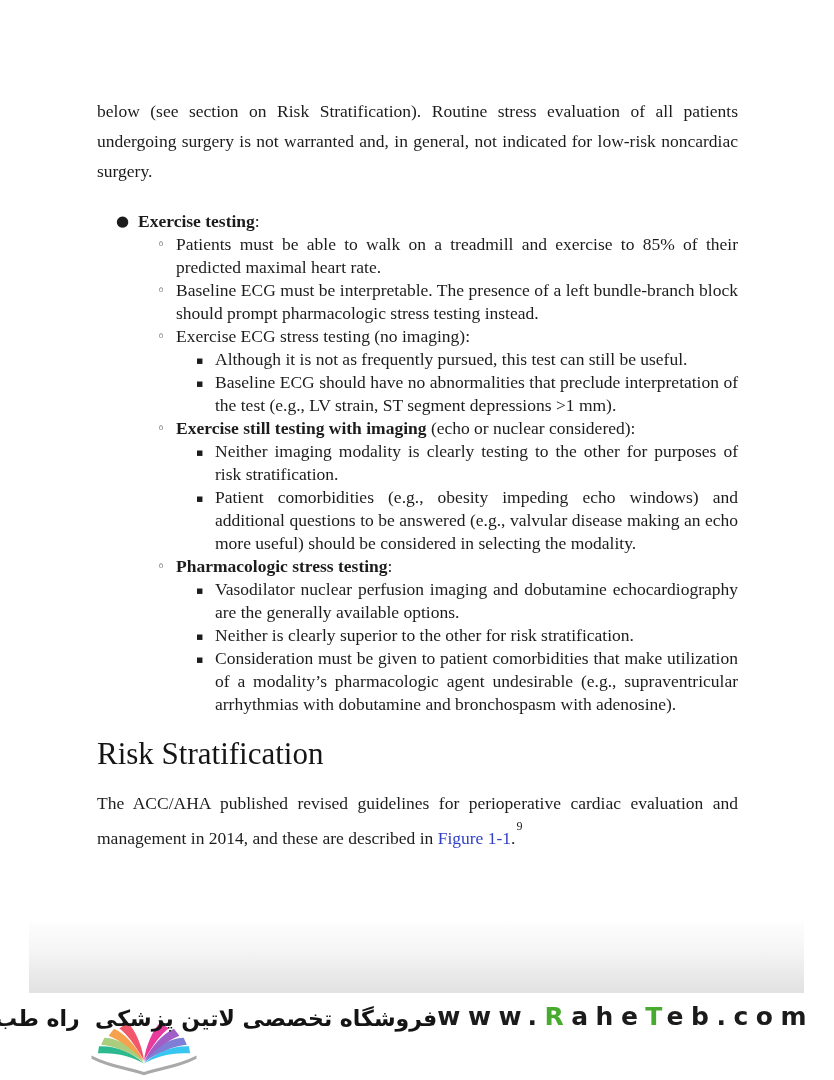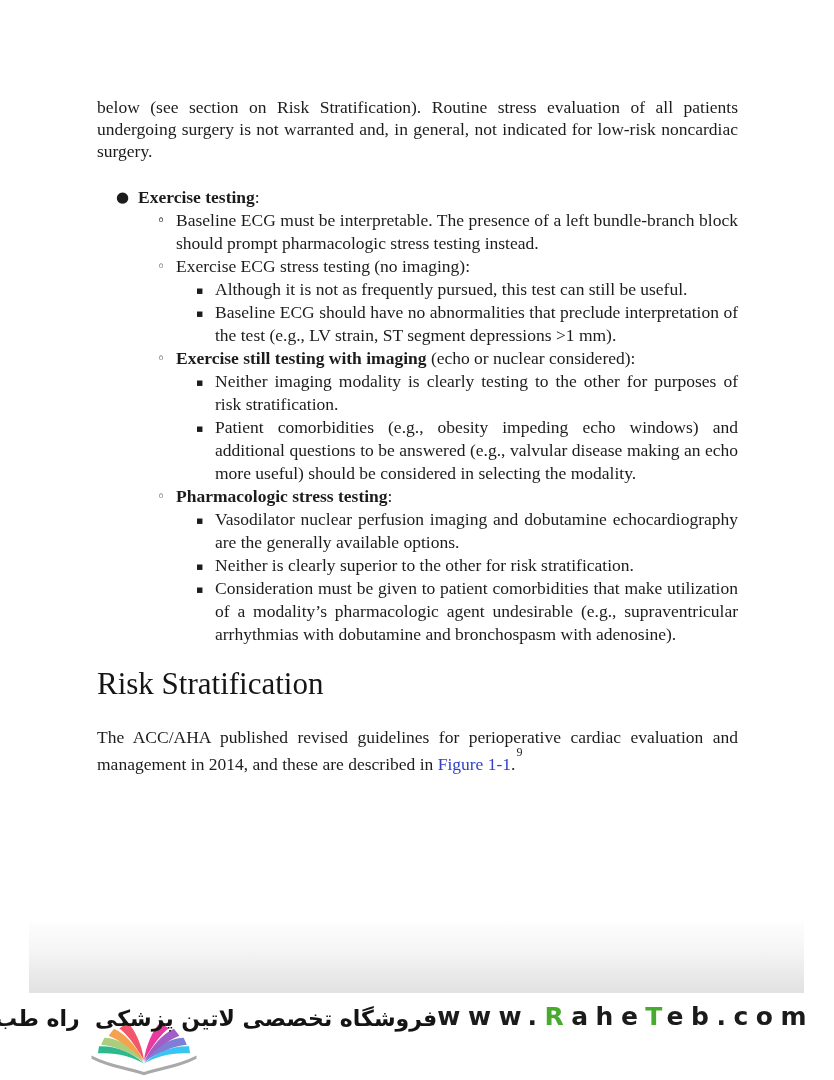--- a/index.html
+++ b/index.html
@@ -6,21 +6,21 @@
   html, body { width: 834px; height: 1080px; background: #ffffff; overflow: hidden; }
   body { position: relative; font-family: "Liberation Serif", serif; color: #1c1c1c; }
 
   .content {
     position: absolute;
     left: 97px; top: 96px;
     width: 641px;
   }
   .para {
     font-size: 17.5px;
-    line-height: 22px;
+    line-height: 30px;
     text-align: justify;
   }
 
   
   ul { list-style: none; }
   ul.l1 { margin-top: 24px; }
   ul.l1 > li { position: relative; padding-left: 41px; }
   ul.l2 > li { position: relative; padding-left: 38px; }
   ul.l3 > li { position: relative; padding-left: 39px; }
   li {
@@ -41,21 +41,21 @@
   .bold { font-weight: bold; }
 
   
   h1.section-heading {
     margin-top: 18px;
     font-size: 31px;
     line-height: 40px;
     font-weight: normal;
     color: #151515;
   }
-  .closing { margin-top: 22px; }
+  .closing { margin-top: 14px; }
   a.figure-link {
     color: var(--color-link_blue, #2f3fc6);
     text-decoration: none;
     cursor: pointer;
   }
   sup.fnref {
     font-size: 12px;
     position: relative;
     top: -7px;
     margin-left: 1px;
@@ -103,21 +103,21 @@
 
 <div class="content">
 
   <p class="para">below (see section on Risk Stratification). Routine stress evaluation of all patients undergoing surgery is not warranted and, in general, not indicated for low-risk noncardiac surgery.</p>
 
   <ul class="l1">
     <li>
       <span class="marker m1">●</span><span class="bold">Exercise testing</span><span>:</span>
       <ul class="l2">
         <li>
-          <span class="marker m2">◦</span>
+          <span class="marker m2">◦</span><span>Patients must be able to walk on a treadmill and exercise to 85% of their predicted maximal heart rate.</span>
         </li>
         <li>
           <span class="marker m2">◦</span><span>Baseline ECG must be interpretable. The presence of a left bundle-branch block should prompt pharmacologic stress testing instead.</span>
         </li>
         <li>
           <span class="marker m2">◦</span><span>Exercise ECG stress testing (no imaging):</span>
           <ul class="l3">
             <li>
               <span class="marker m3">▪</span><span>Although it is not as frequently pursued, this test can still be useful.</span>
             </li>

